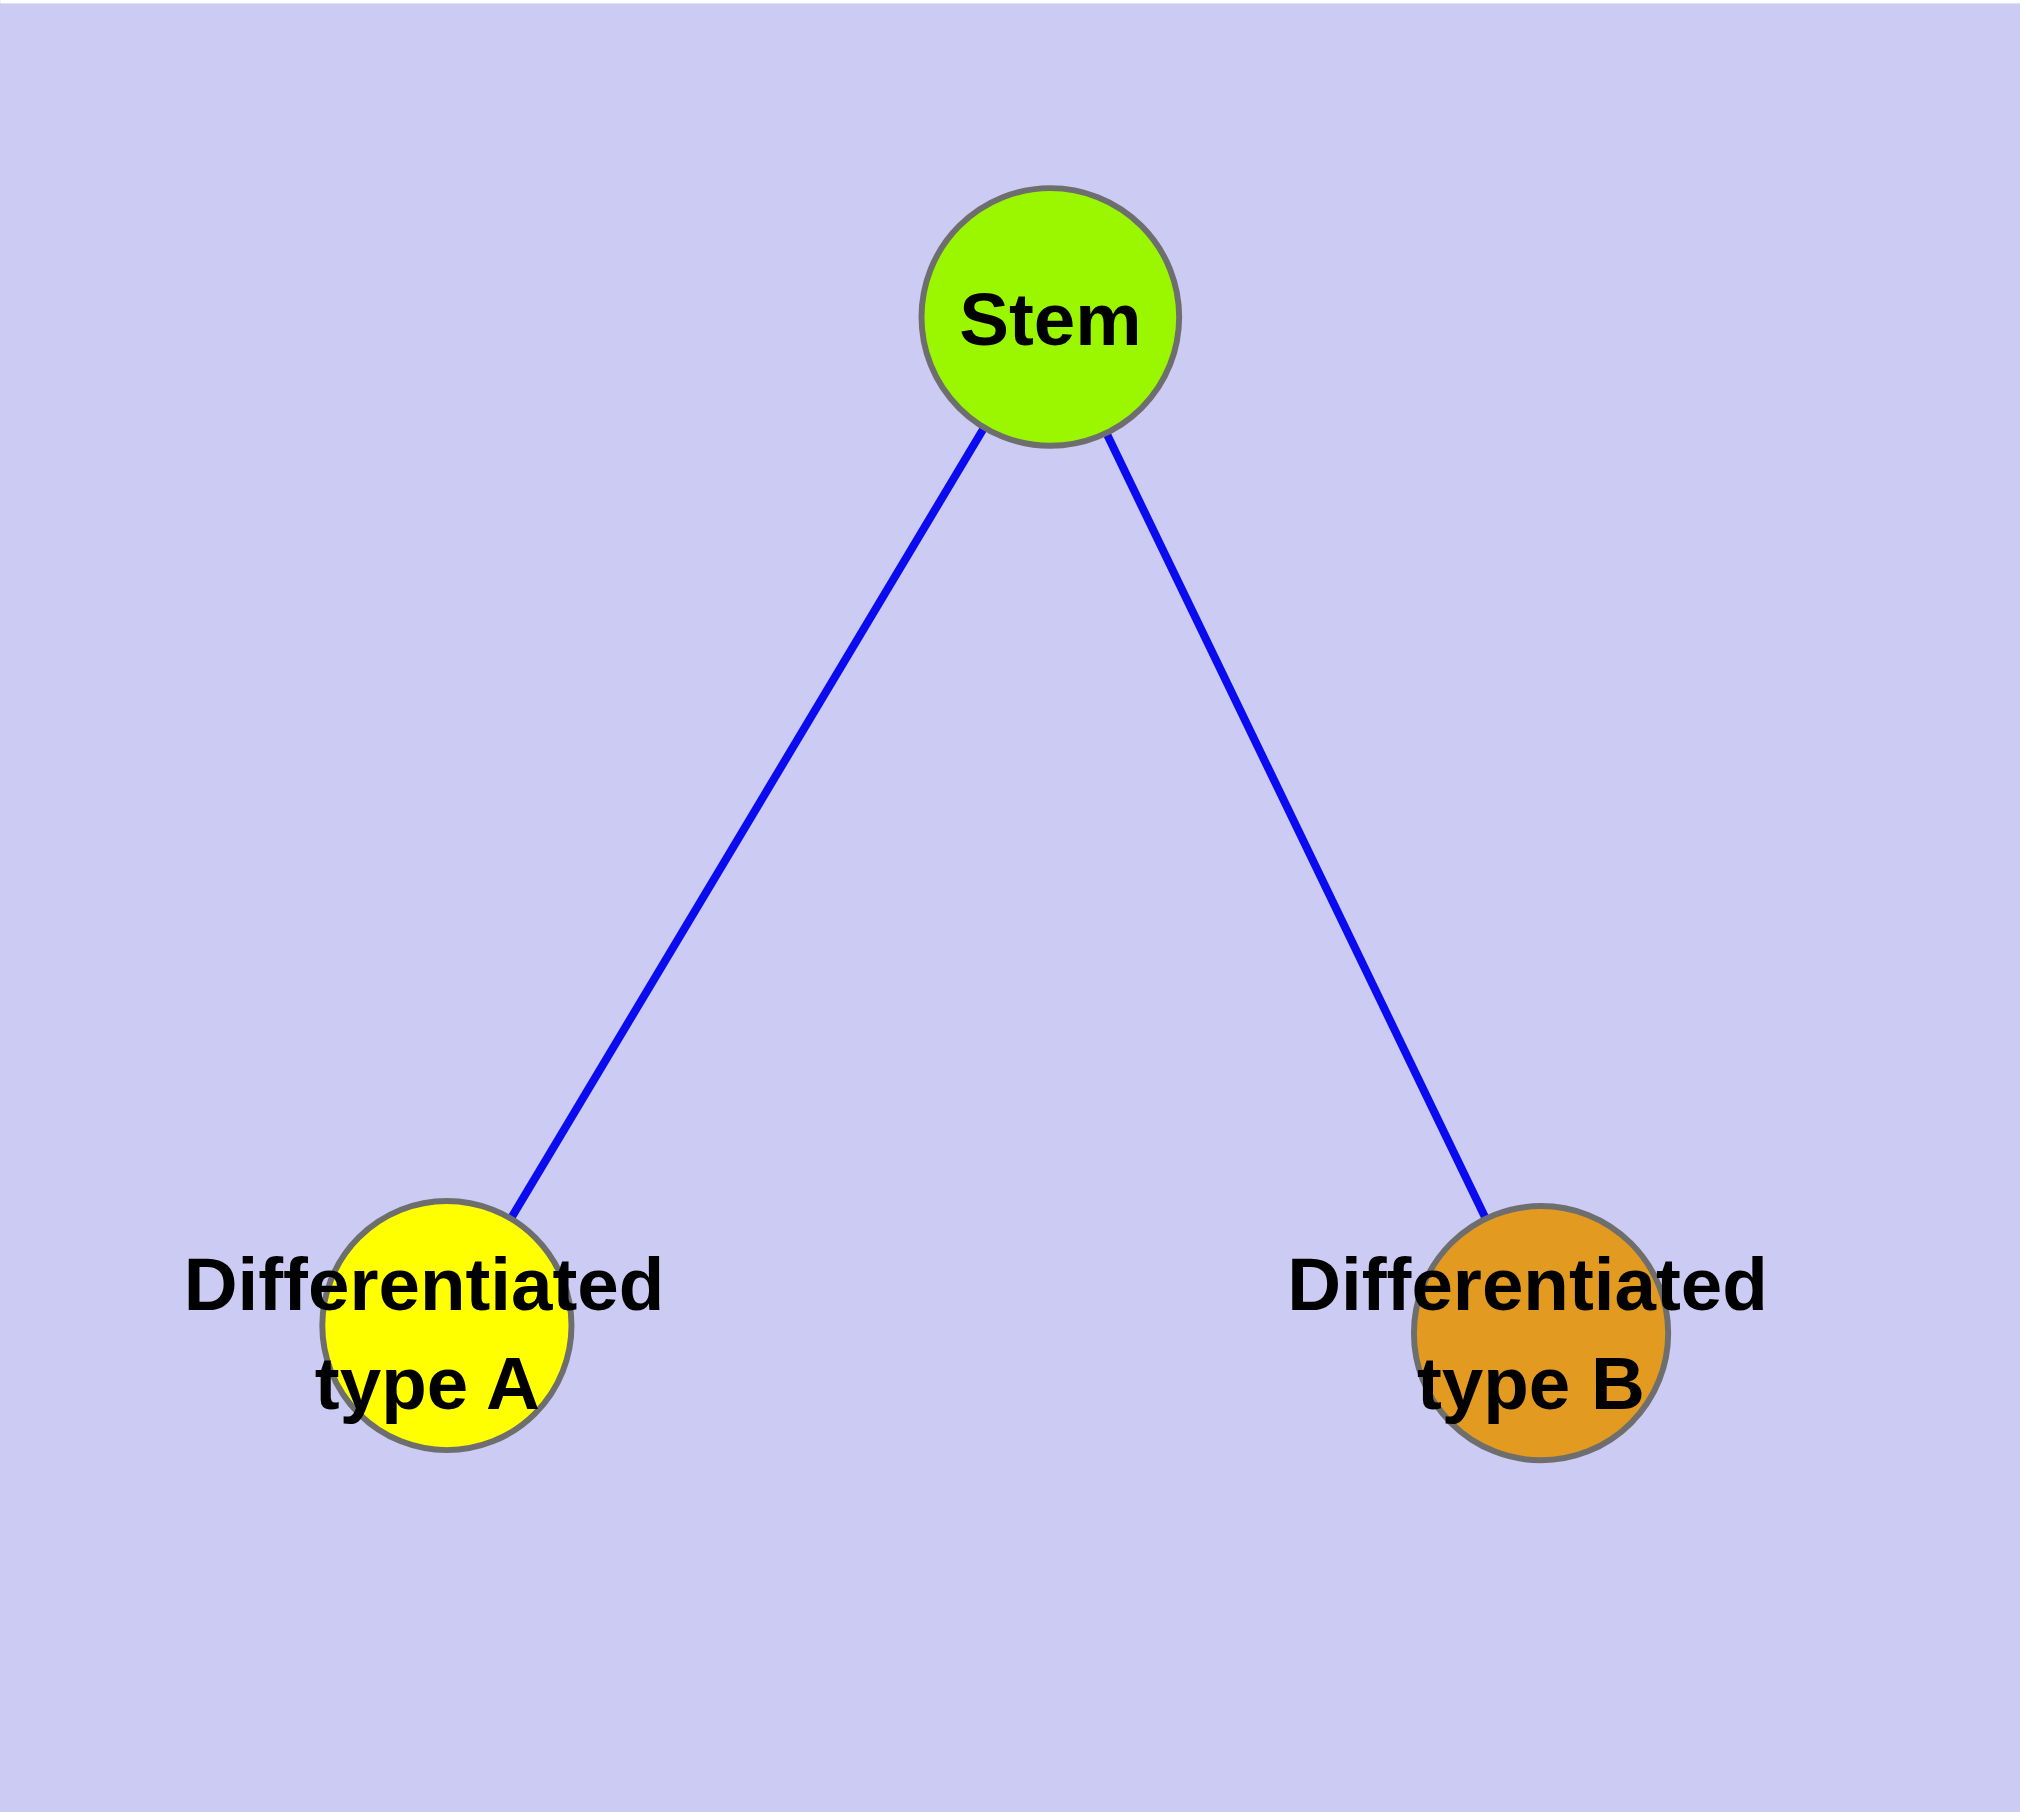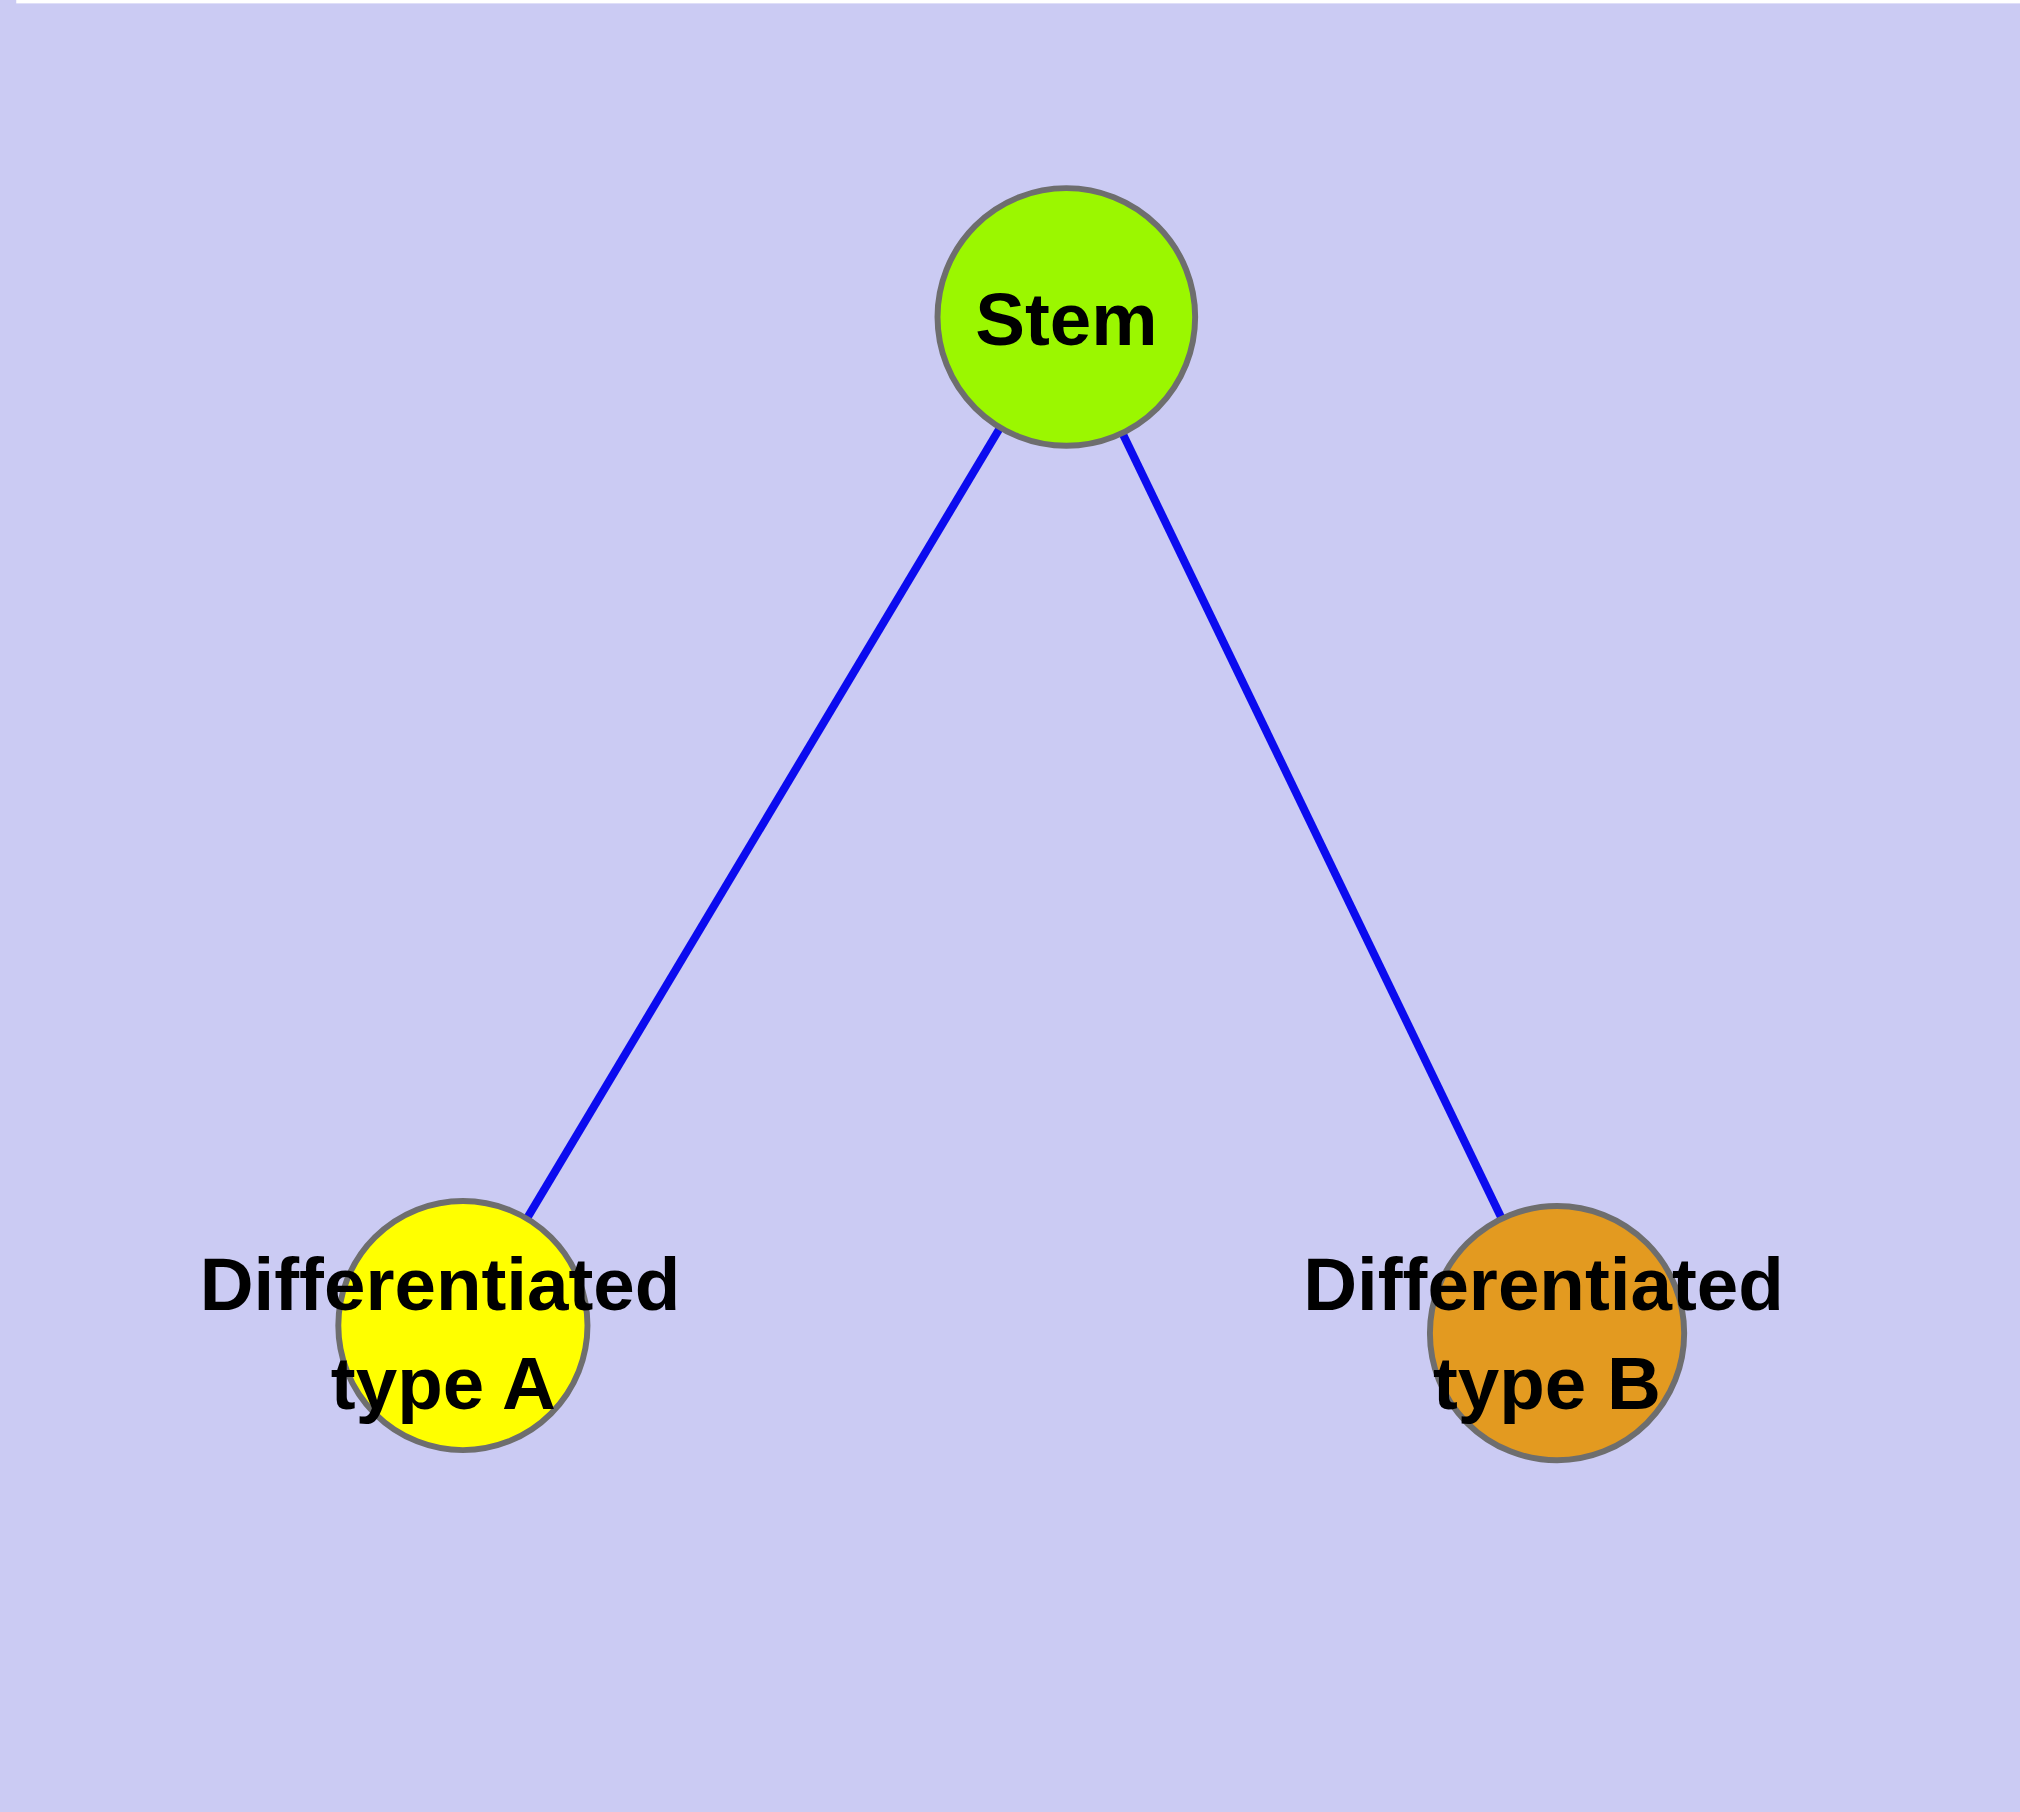--- a/index.html
+++ b/index.html
@@ -7,21 +7,20 @@
     padding: 0;
     width: 2021px;
     height: 1812px;
     overflow: hidden;
     font-family: "Liberation Sans", sans-serif;
   }
   .stage {
     position: relative;
     width: 1850px;
     height: 1812px;
-    padding-left: 16px;
   }
   svg.graph {
     display: block;
     width: 2021px;
     height: 1812px;
   }
   .node-label {
     font-family: "Liberation Sans", sans-serif;
     font-weight: bold;
     font-size: 88px;

